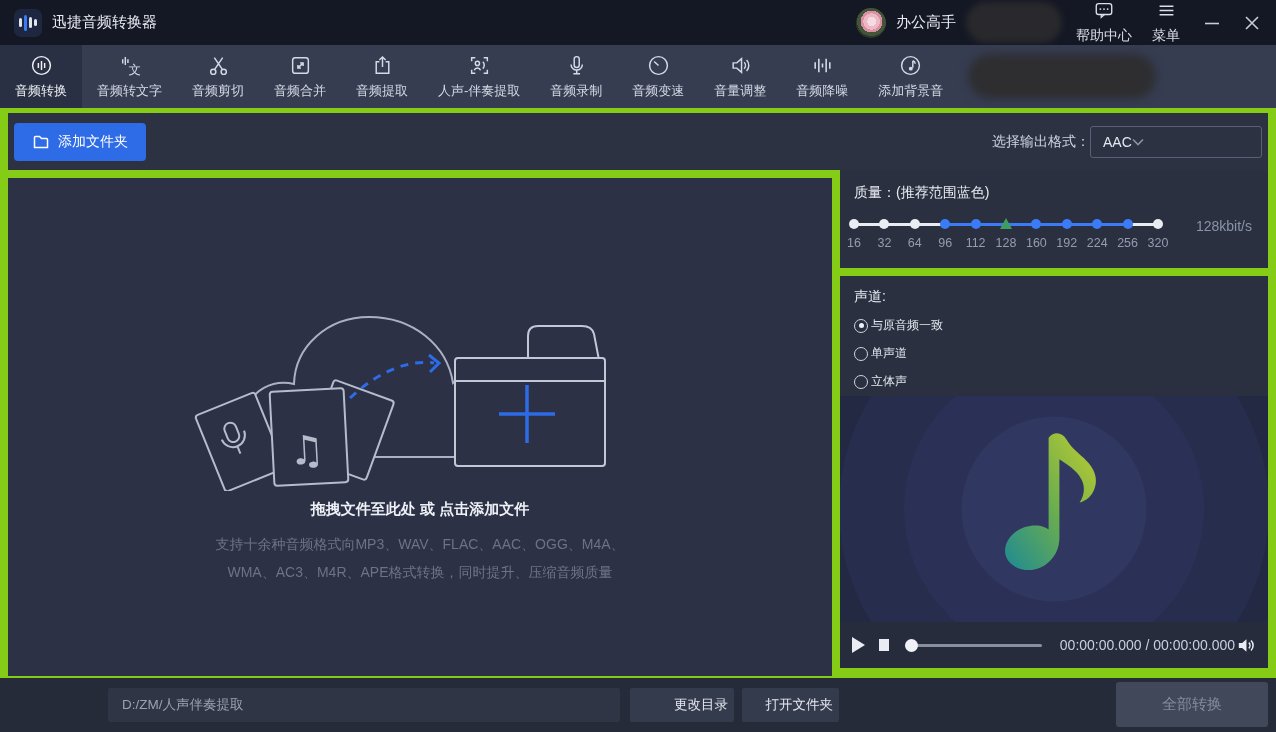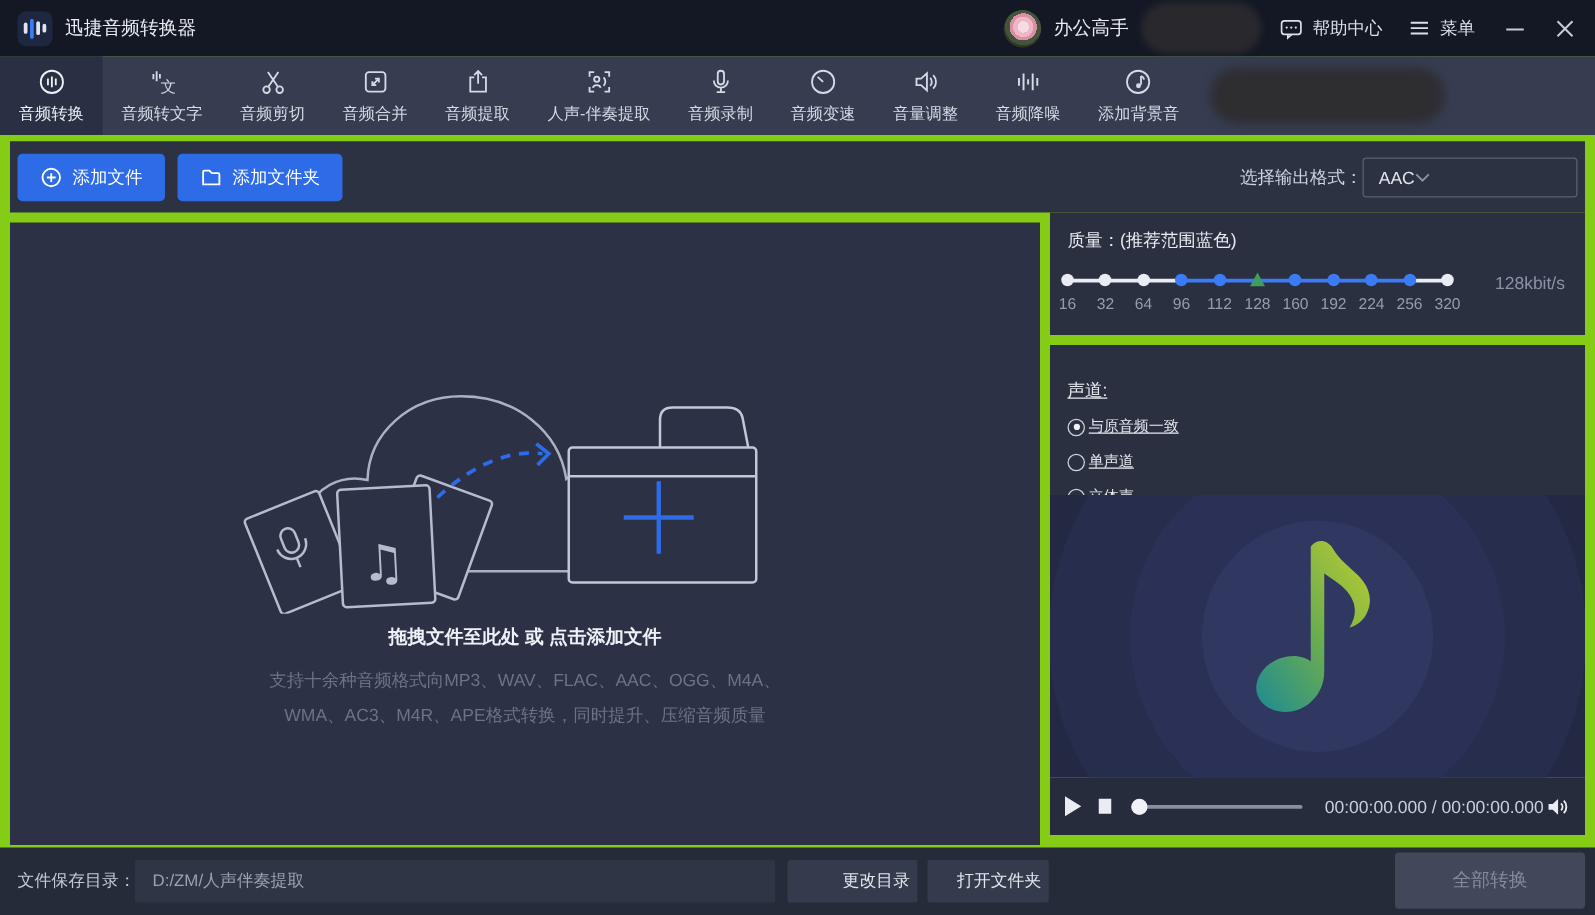--- a/index.html
+++ b/index.html
@@ -14,21 +14,21 @@
   .logo{width:28px;height:28px;border-radius:7px;background:#1d2840;display:flex;align-items:center;
         justify-content:center;gap:2px;}
   .logo i{display:block;width:3px;border-radius:2px;background:#dfe4ee;}
   .logo i.b1{height:9px}.logo i.b2{height:16px;background:#3b7bf7}.logo i.b3{height:11px}.logo i.b4{height:7px}
   .app-title{margin-left:10px;font-size:15px;color:#e9ecf3;}
   .tb-spacer{flex:1;}
   .avatar{width:30px;height:30px;border-radius:50%;
      background:radial-gradient(circle at 52% 45%, #f6dce2 0 20%, #eeb7c4 20% 36%, #d98fa4 36% 48%, #44543a 48% 64%, #2d3927 64% 100%);}
   .username{margin-left:10px;font-size:15px;color:#e9ecf3;}
   .blob-title{margin:0 14px 0 10px;width:96px;height:41px;border-radius:21px;background:#29292d;filter:blur(3px);}
-  .tb-item{display:flex;align-items:center;gap:7px;color:#dbdfe9;font-size:14px;cursor:default;}
+  .tb-item{display:flex;align-items:center;gap:7px;color:#dbdfe9;font-size:14px;cursor:default;flex-direction:column;}
   .tb-item + .tb-item{margin-left:20px;}
   .winbtn{margin-left:24px;color:#c7ccd8;display:flex;align-items:center;}
 
   
   .toolbar{left:0;top:45px;width:1276px;height:63px;background:var(--toolbar-bg,#363d51);display:flex;}
   .tab{height:63px;padding:0 15px;display:flex;flex-direction:column;align-items:center;justify-content:center;
        gap:5px;color:#d5dae6;font-size:13px;white-space:nowrap;}
   .tab.active{background:#2a3043;color:#eef1f7;}
   .tab svg{display:block;}
   .blob-toolbar{left:968px;top:54px;width:188px;height:45px;border-radius:23px;background:#2e2e31;filter:blur(4px);}
@@ -61,21 +61,21 @@
   .dot.white{background:#e9ecf2;}
   .dot.blue{background:var(--slider-blue,#3b7bf7);}
   .marker{position:absolute;top:0;transform:translateX(-50%);width:0;height:0;
           border-left:6px solid transparent;border-right:6px solid transparent;
           border-bottom:11px solid var(--marker-green,#3f9e5f);}
   .ticks{position:relative;width:304px;height:16px;margin-top:6px;font-size:12.5px;color:#959cb0;}
   .ticks span{position:absolute;transform:translateX(-50%);top:0;}
   .bitrate{position:absolute;right:16px;top:48px;font-size:14px;color:#8b93a8;}
 
   
-  .channel{left:840px;top:276px;width:428px;height:124px;padding:28px 14px;text-decoration:underline;}
+  .channel{left:840px;top:276px;width:428px;height:124px;padding:12px 14px;}
   .ch-label{font-size:14px;color:#e8ebf2;}
   .radio-row{display:flex;align-items:center;gap:3px;margin-top:11px;font-size:12px;color:#e4e8f0;}
   .radio{width:14px;height:14px;border-radius:50%;border:1.5px solid #cdd3e0;position:relative;flex:none;}
   .radio.checked::after{content:"";position:absolute;left:3.5px;top:3.5px;width:5px;height:5px;border-radius:50%;background:#eef1f6;}
 
   
   .preview{left:840px;top:396px;width:428px;height:226px;background:#232942;overflow:hidden;}
   .ring{position:absolute;border-radius:50%;left:50%;top:50%;transform:translate(-50%,-50%);}
   .r1{width:430px;height:430px;background:#272d4d;}
   .r2{width:300px;height:300px;background:#2b3156;}
@@ -226,27 +226,20 @@
         <circle cx="11" cy="11" r="8.5"></circle>
         <path d="M13.2 6.5 V13.2 M13.2 6.5 C14.6 7 15.4 8 15.5 9.3"></path>
         <circle cx="11.3" cy="14" r="1.9" fill="#d5dae6" stroke="none"></circle>
       </svg>
       <span>添加背景音</span>
     </div>
   </div>
   <div class="abs blob-toolbar"></div>
 
   <div class="abs actionbar">
-    <button class="btn-blue">
-      <svg width="18" height="18" viewBox="0 0 18 18" fill="none" stroke="#ffffff" stroke-width="1.5">
-        <circle cx="9" cy="9" r="7"></circle>
-          <path d="M9 5.5 V12.5 M5.5 9 H12.5"></path>
-      </svg>
-      <span>添加文件</span>
-    </button>
     <button class="btn-blue">
       <svg width="18" height="18" viewBox="0 0 18 18" fill="none" stroke="#ffffff" stroke-width="1.5">
         <path d="M2.5 14.5 V4.5 a1 1 0 0 1 1 -1 H7.5 L9.5 5.5 H14.5 a1 1 0 0 1 1 1 V14.5 Z"></path>
       </svg>
       <span>添加文件夹</span>
     </button>
     <div class="tb-spacer"></div>
     <span class="format-label">选择输出格式：</span>
     <div class="select">
       <span>AAC</span>
@@ -365,20 +358,19 @@
     <div class="time">00:00:00.000 / 00:00:00.000</div>
     <div class="vol">
       <svg width="21" height="21" viewBox="0 0 22 22">
         <path d="M4 8.5 H7.5 L12 4.5 V17.5 L7.5 13.5 H4 Z" fill="#e9ecf3"></path>
         <path d="M14.5 8 a4.3 4.3 0 0 1 0 6 M16.8 5.8 a7.4 7.4 0 0 1 0 10.4" fill="none" stroke="#e9ecf3" stroke-width="1.6"></path>
       </svg>
     </div>
   </div>
 
   <div class="abs bottombar">
-    <div class="bb-label">文件保存目录：</div>
     <input class="dir-input" type="text" value="D:/ZM/人声伴奏提取" style="">
     <button class="btn-gray btn-change">更改目录</button>
     <button class="btn-gray btn-open">打开文件夹</button>
     <button class="btn-convert">全部转换</button>
   </div>
 
 </div>
 
 </body></html>

